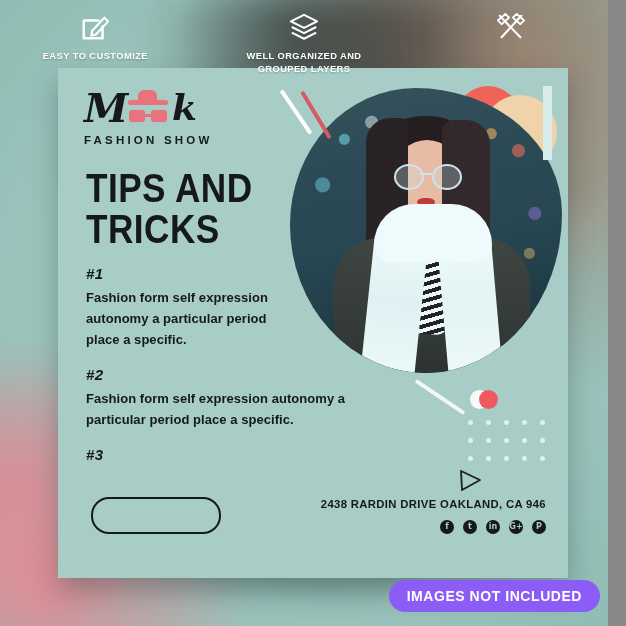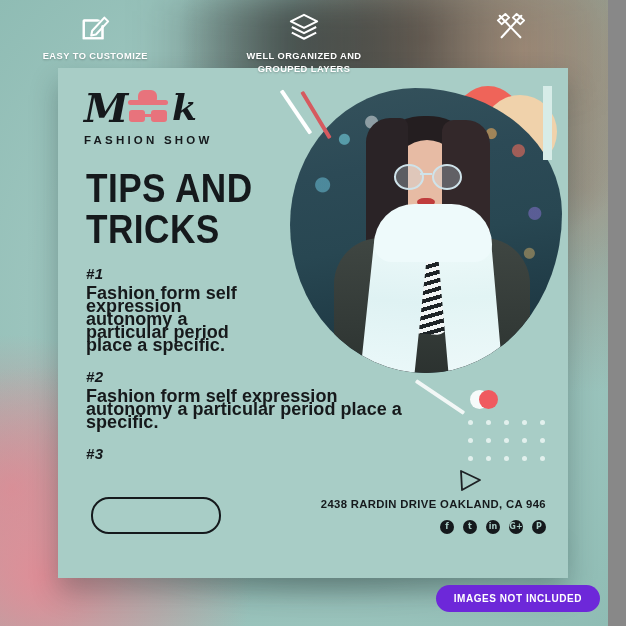--- a/index.html
+++ b/index.html
@@ -374,22 +374,22 @@
   .tip { margin-bottom: 13px; }
   .tip .num {
     font-size: 15px;
     font-weight: bold;
     font-style: italic;
     color: #15191c;
     letter-spacing: 0.4px;
     margin-bottom: 5px;
   }
   .tip .body {
-    font-size: 18px;
-    line-height: 13px;
+    font-size: 13px;
+    line-height: 21px;
     font-weight: bold;
     color: #16191b;
     letter-spacing: 0.05px;
   }
   .tip.t1 .body { width: 185px; }
   .tip.t2 .body { width: 318px; }
   .tip.t3 .body { width: 320px; }
   .tip.t1 { margin-bottom: 16px; }
   .tip.t2 { margin-bottom: 16px; }
 
@@ -457,25 +457,25 @@
     font-family: "DejaVu Sans", sans-serif;
     line-height: 1;
     cursor: pointer;
   }
 
   
   .badge {
     position: absolute;
     right: 8px; bottom: 14px;
     z-index: 8;
-    background: #6d28d9;
+    background: #8b5cf6;
     color: #ffffff;
     border-radius: 16px;
     padding: 8px 18px;
-    font-size: 10px;
+    font-size: 14px;
     font-weight: bold;
     letter-spacing: 0.55px;
   }
 </style>
 </head>
 <body>
 
 <div class="stage">
 
   <div class="backdrop"></div>

